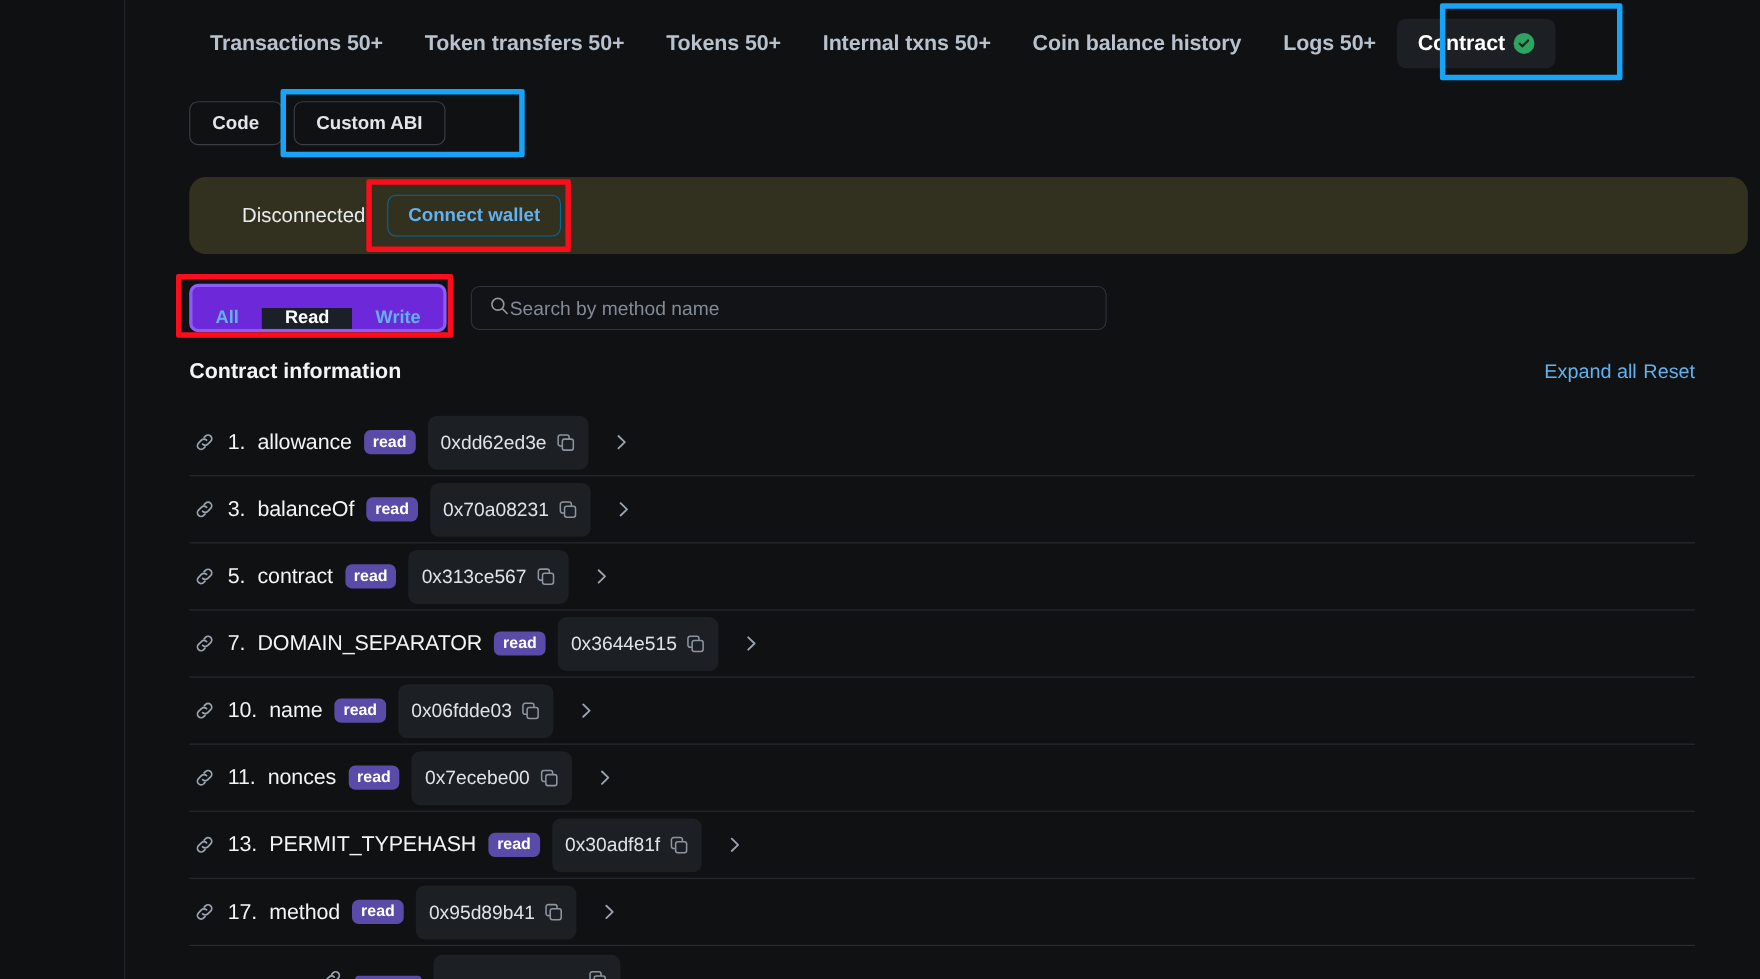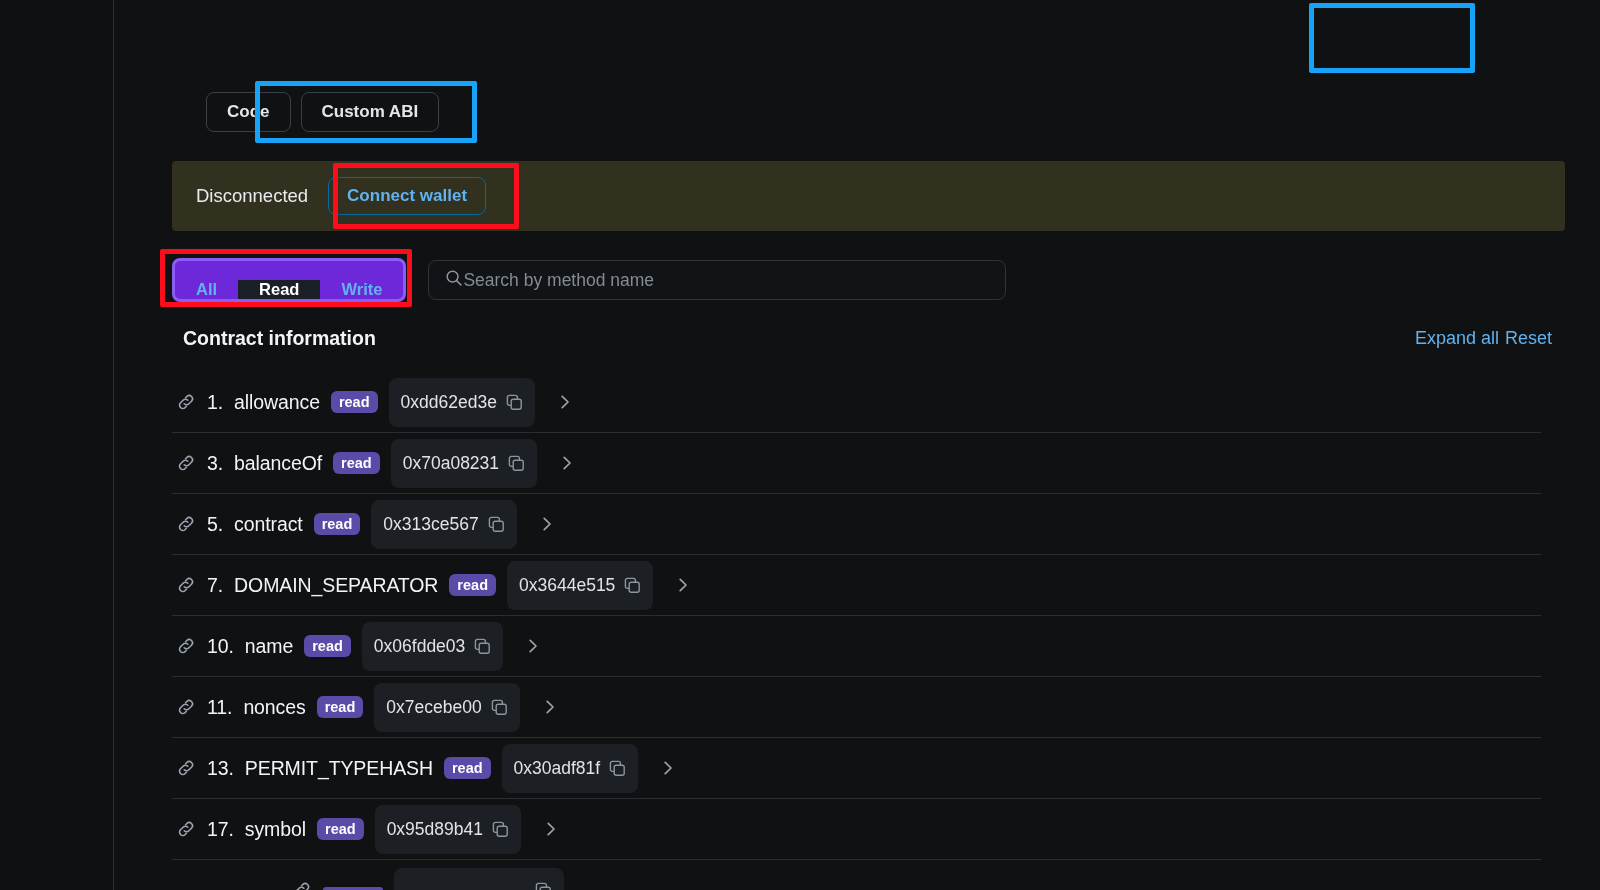--- a/index.html
+++ b/index.html
@@ -78,21 +78,20 @@
   }
   .verified-badge svg { display: block; }
 
   
   .subtabs {
     position: absolute;
     left: 58px; top: 92px;
     display: flex;
     align-items: center;
     gap: 10px;
-    margin-left: 34px;
   }
   .pill {
     font-size: 17px;
     font-weight: bold;
     color: #e3e7eb;
     padding: 9px 20px;
     border-radius: 8px;
     border: 1px solid #3a3f46;
     background: transparent;
     white-space: nowrap;
@@ -103,24 +102,24 @@
     color: #ffffff;
   }
 
   
   .wallet-bar {
     position: absolute;
     left: 58px; top: 161px;
     width: 1369px;
     height: 70px;
     background: #32301f;
-    border-radius: 4px;
-    display: flex;
-    align-items: center;
-    padding-left: 24px;
+    border-radius: 15px;
+    display: flex;
+    align-items: center;
+    padding-left: 48px;
     gap: 20px;
   }
   .wallet-status {
     font-size: 18.5px;
     color: #e9ecef;
     white-space: nowrap;
   }
   .connect-btn {
     font-size: 17px;
     font-weight: bold;
@@ -180,21 +179,20 @@
   }
 
   
   .info-head {
     position: absolute;
     left: 58px; top: 327px;
     width: 1369px;
     display: flex;
     align-items: center;
     justify-content: space-between;
-    margin-left: 11px;
   }
   .info-title {
     font-size: 19.5px;
     font-weight: bold;
     color: #f2f4f6;
   }
   .info-links { display: flex; gap: 6px; }
   .info-link {
     font-size: 18px;
     color: #62b2ef;
@@ -263,20 +261,36 @@
 </head>
 <body>
 
 <div id="root">
 
   <div class="left-rail"></div>
   <div class="rail-divider"></div>
 
   <div class="content">
 
+    <div class="tabbar">
+      <div class="tab">Transactions 50+</div>
+      <div class="tab">Token transfers 50+</div>
+      <div class="tab">Tokens 50+</div>
+      <div class="tab">Internal txns 50+</div>
+      <div class="tab">Coin balance history</div>
+      <div class="tab">Logs 50+</div>
+      <div class="tab active">
+        <span>Contract</span>
+        <span class="verified-badge">
+          <svg width="11" height="11" viewBox="0 0 12 12">
+            <path d="M1.8 6.2 L4.4 8.8 L10 3" fill="none" stroke="#0b2414" stroke-width="2.1" stroke-linecap="round" stroke-linejoin="round"></path>
+          </svg>
+        </span>
+      </div>
+    </div>
 
     <div class="subtabs">
       <div class="pill">Code</div>
       <div class="pill">Custom ABI</div>
     </div>
 
     <div class="wallet-bar">
       <div class="wallet-status">Disconnected</div>
       <div class="connect-btn">Connect wallet</div>
     </div>
@@ -490,21 +504,21 @@
   </div>
 
   <div class="method-row">
     <span class="link-icon">
       <svg width="20" height="20" viewBox="0 0 20 20">
         <path d="M8.2 11.8 a3.3 3.3 0 0 0 4.7 0 l2.6-2.6 a3.3 3.3 0 0 0-4.7-4.7 l-1.2 1.2" fill="none" stroke="#9aa4b1" stroke-width="1.6" stroke-linecap="round"></path>
         <path d="M11.8 8.2 a3.3 3.3 0 0 0-4.7 0 l-2.6 2.6 a3.3 3.3 0 0 0 4.7 4.7 l1.2-1.2" fill="none" stroke="#9aa4b1" stroke-width="1.6" stroke-linecap="round"></path>
       </svg>
     </span>
     <span class="method-name">17.</span>
-    <span class="method-name">symbol</span>
+    <span class="method-name">method</span>
     <span class="badge">read</span>
     <span class="selector">
       <span class="selector-text">0x95d89b41</span>
       <span class="copy-icon">
         <svg width="17" height="17" viewBox="0 0 17 17">
           <rect x="1.4" y="1.4" width="10" height="10" rx="2" fill="none" stroke="#8c95a0" stroke-width="1.4"></rect>
           <rect x="5.2" y="5.2" width="10" height="10" rx="2" fill="#1c1f23" stroke="#8c95a0" stroke-width="1.4"></rect>
         </svg>
       </span>
     </span>

